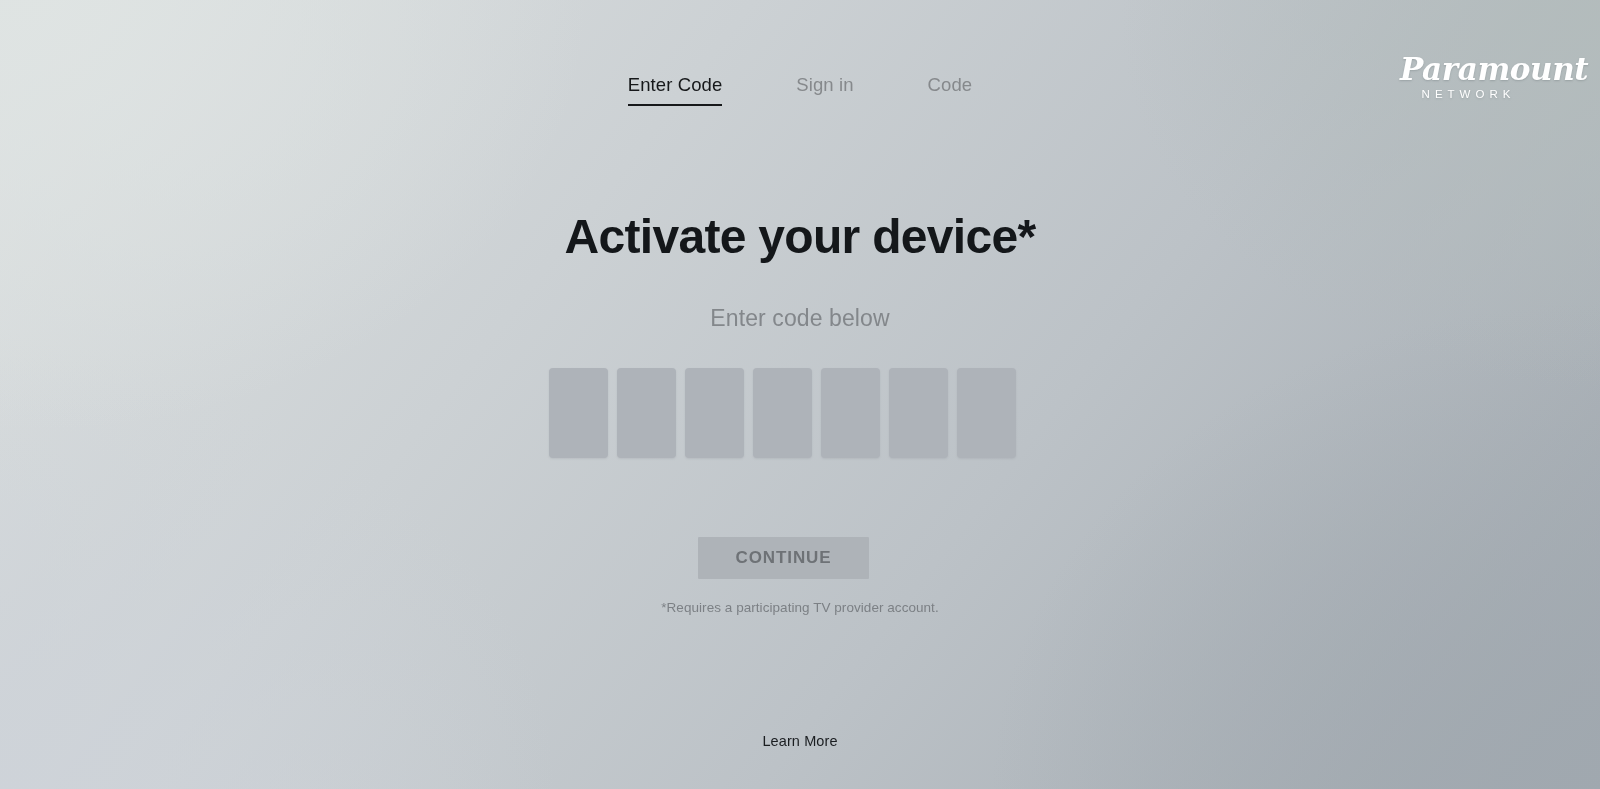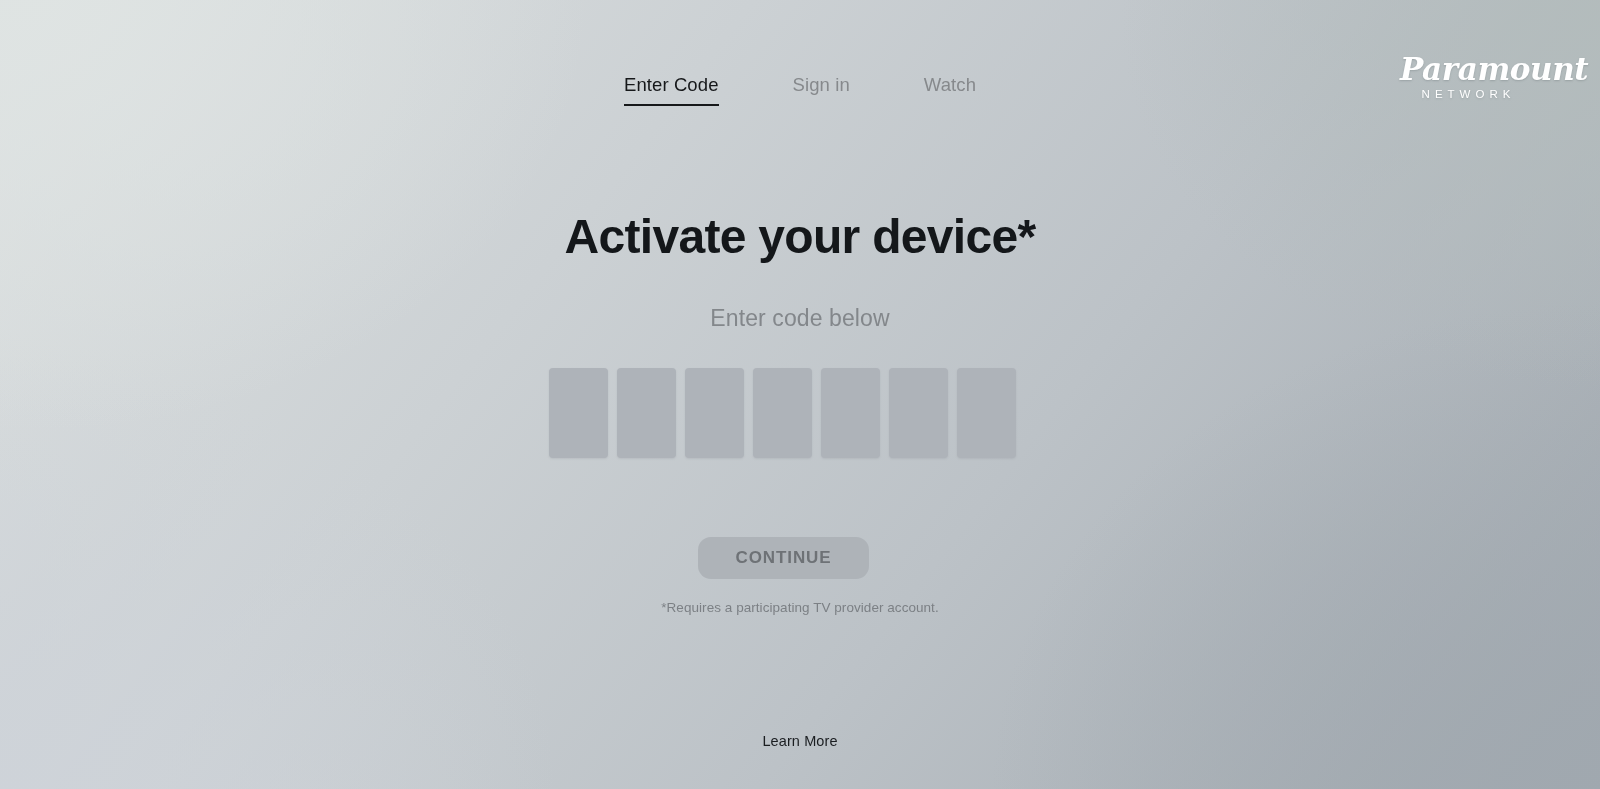--- a/index.html
+++ b/index.html
@@ -168,21 +168,21 @@
 
   
   .continue-button {
     position: absolute;
     top: 537px;
     left: 698px;
     width: 171px;
     height: 42px;
     background: #aeb3b8;
     border: none;
-    border-radius: 13px;
+    border-radius: 1px;
     color: #6e7276;
     font-family: "Liberation Sans", sans-serif;
     font-size: 17px;
     font-weight: 700;
     letter-spacing: 0.9px;
     cursor: default;
     line-height: 42px;
     padding: 0;
   }
 
@@ -222,21 +222,21 @@
 </head>
 <body>
 
 <div id="page-root">
 
   <div class="top-nav">
 
     <nav class="nav-tabs">
       <button class="nav-tab active">Enter Code</button>
       <button class="nav-tab">Sign in</button>
-      <button class="nav-tab">Watch</button>
+      <button class="nav-tab">Code</button>
     </nav>
 
     <div class="brand-logo">
       <span class="brand-wordmark">Paramount</span>
       <span class="brand-subword">NETWORK</span>
     </div>
 
   </div>
 
   <main class="activation-panel">

